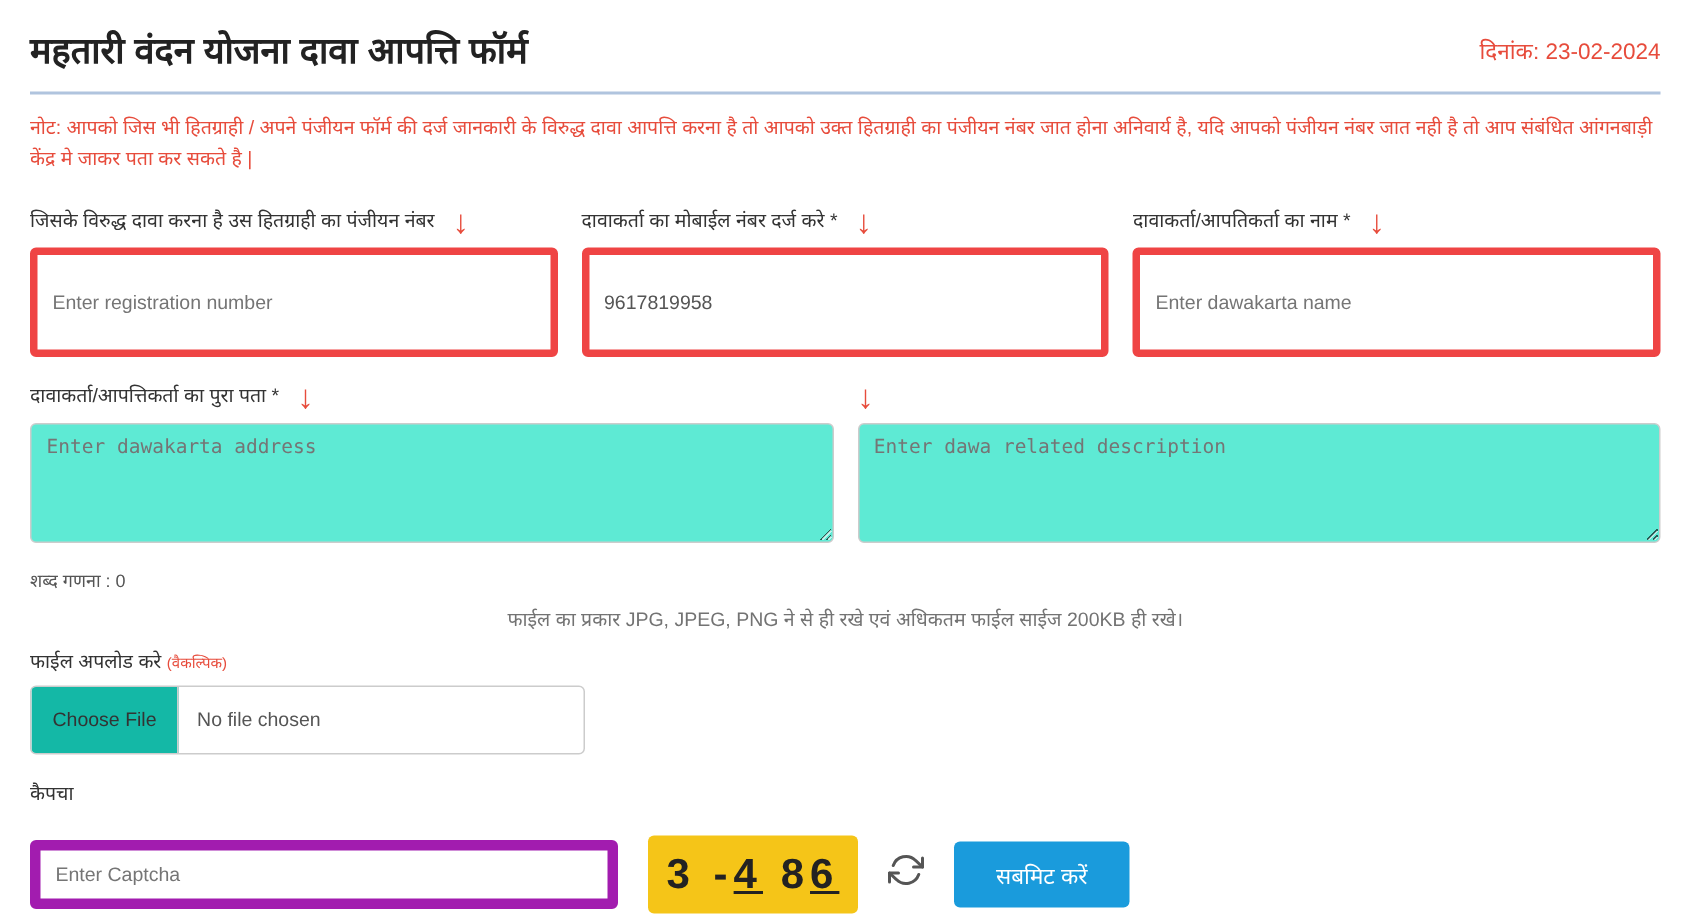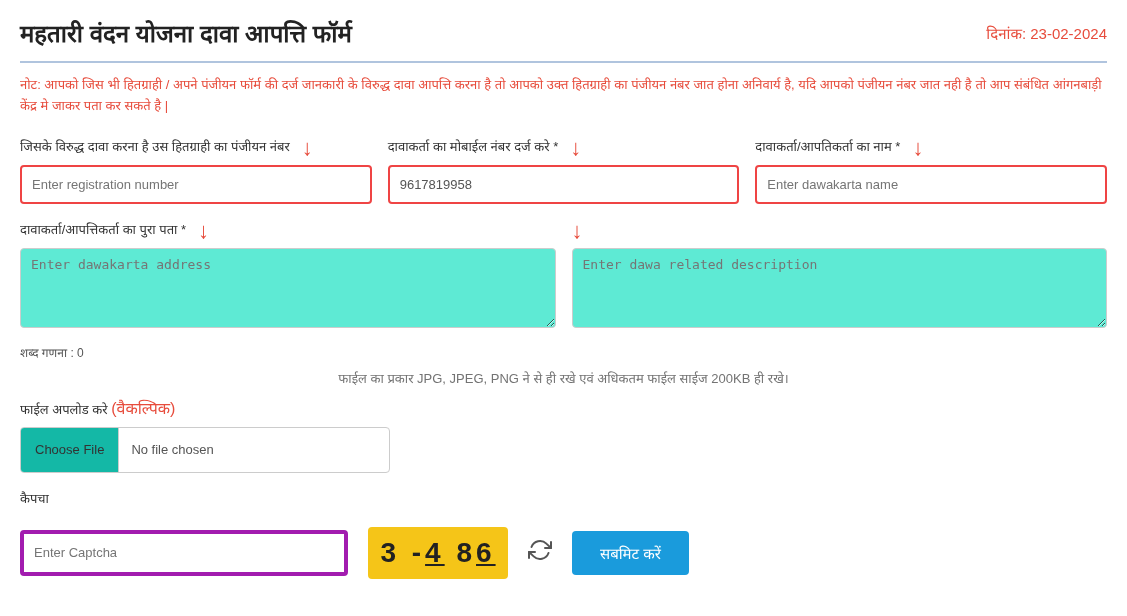--- a/index.html
+++ b/index.html
@@ -53,23 +53,23 @@
     }
     .form-label {
       font-size: 13px;
       color: #333;
       margin-bottom: 6px;
       display: flex;
       align-items: flex-start;
       gap: 12px;
     }
     .form-input {
-      border: 2px solid #ef4444;
-      border-radius: 4px;
-      padding: 10px 10px;
+      border: 5px solid #ef4444;
+      border-radius: 4px;
+      padding: 24px 10px;
       font-size: 13px;
       color: #555;
       background: #fff;
       outline: none;
       width: 100%;
     }
     .form-textarea {
       border: 1px solid #ccc;
       border-radius: 4px;
       padding: 8px 10px;
@@ -93,21 +93,21 @@
       margin-bottom: 10px;
       text-align: center;
     }
     .file-label {
       font-size: 13px;
       color: #333;
       margin-bottom: 8px;
     }
     .file-label .optional {
       color: #e74c3c;
-      font-size: 16px;
+      font-size: 10px;
     }
     .file-input-wrapper {
       display: flex;
       align-items: center;
       border: 1px solid #ccc;
       border-radius: 4px;
       overflow: hidden;
       width: 370px;
       height: 46px;
     }
@@ -134,28 +134,28 @@
       font-size: 13px;
       color: #333;
       margin-bottom: 20px;
     }
     .captcha-row {
       display: flex;
       align-items: center;
       gap: 20px;
     }
     .captcha-input {
-      border: 4px solid #a21caf;
+      border: 7px solid #a21caf;
       border-radius: 4px;
       padding: 8px 10px;
       font-size: 13px;
       color: #555;
       background: #fff;
       outline: none;
-      width: 328px;
+      width: 392px;
       height: 46px;
     }
     .captcha-image {
       background: #f5c518;
       border-radius: 4px;
       padding: 10px 4px;
       font-size: 28px;
       font-weight: bold;
       color: #222;
       letter-spacing: 4px;

